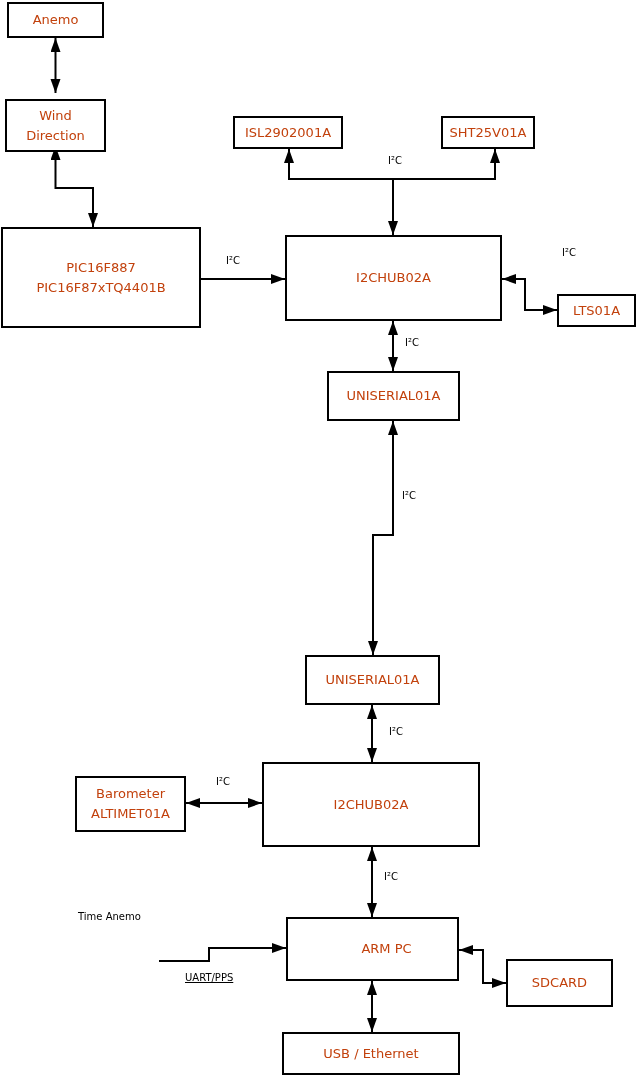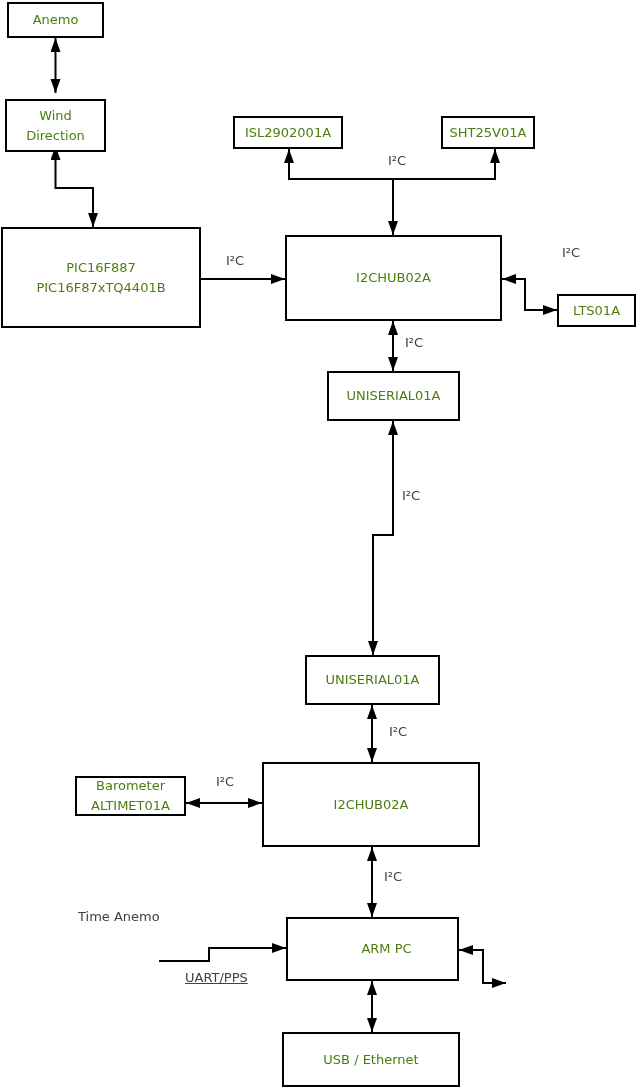--- a/index.html
+++ b/index.html
@@ -24,48 +24,48 @@
     position: absolute;
     box-sizing: border-box;
     border: 2px solid #000000;
     background: #ffffff;
     display: flex;
     align-items: center;
     justify-content: center;
     text-align: center;
     font-size: 13px;
     line-height: 20px;
-    color: #4d7c0f;
+    color: #c2410c;
   }
   .node span {
     white-space: pre-line;
   }
   .edge-label {
     position: absolute;
-    font-size: 13px;
+    font-size: 10px;
     line-height: 15px;
-    color: #404040;
+    color: #000000;
     white-space: nowrap;
   }
   
   .n-anemo      { left: 7px;   top: 2px;    width: 97px;  height: 36px; }
   .n-wind       { left: 5px;   top: 99px;   width: 101px; height: 53px; }
   .n-pic        { left: 1px;   top: 227px;  width: 200px; height: 101px; }
   .n-isl        { left: 233px; top: 116px;  width: 110px; height: 33px; }
   .n-sht        { left: 441px; top: 116px;  width: 94px; height: 33px; }
   .n-hub1       { left: 285px; top: 235px;  width: 217px; height: 86px; }
   .n-lts        { left: 557px; top: 294px;  width: 79px;  height: 33px; text-align: center; }
   .n-uniserial1 { left: 327px; top: 371px;  width: 133px; height: 50px; }
   .n-uniserial2 { left: 305px; top: 655px;  width: 135px; height: 50px; }
-  .n-barometer  { left: 75px;  top: 776px;  width: 111px; height: 40px; align-items: center; }
+  .n-barometer  { left: 75px;  top: 776px;  width: 111px; height: 56px; align-items: center; }
   .n-hub2       { left: 262px; top: 762px;  width: 218px; height: 85px; }
   .n-gps        { left: 66px;  top: 937px;  width: 93px;  height: 46px; }
   .n-armpc      { left: 286px; top: 917px;  width: 173px; height: 64px; padding-left: 28px; }
   .n-sdcard     { left: 506px; top: 959px;  width: 107px; height: 48px; }
-  .n-usb        { left: 282px; top: 1032px; width: 178px; height: 55px; }
+  .n-usb        { left: 282px; top: 1032px; width: 178px; height: 43px; }
   
   .l-sensor-bus     { left: 388px; top: 153px; }
   .l-pic-hub        { left: 226px; top: 253px; }
   .l-hub-lts        { left: 562px; top: 245px; }
   .l-hub-uniserial  { left: 405px; top: 335px; }
   .l-uniserial-link { left: 402px; top: 488px; }
   .l-uniserial-hub2 { left: 389px; top: 724px; }
   .l-barometer-hub2 { left: 216px; top: 774px; }
   .l-hub2-armpc     { left: 384px; top: 869px; }
   .l-gps-armpc      { left: 185px; top: 970px; text-decoration: underline; }
@@ -132,20 +132,23 @@
   <div class="node n-barometer">
     <span>Barometer
 ALTIMET01A</span>
   </div>
   <div class="node n-hub2">
     <span>I2CHUB02A</span>
   </div>
   <div class="node n-armpc">
     <span>ARM PC</span>
   </div>
+  <div class="node n-sdcard">
+    <span>SDCARD</span>
+  </div>
   <div class="node n-usb">
     <span>USB / Ethernet</span>
   </div>
 
   <div class="edge-label l-sensor-bus">I²C</div>
   <div class="edge-label l-pic-hub">I²C</div>
   <div class="edge-label l-hub-lts">I²C</div>
   <div class="edge-label l-hub-uniserial">I²C</div>
   <div class="edge-label l-uniserial-link">I²C</div>
   <div class="edge-label l-uniserial-hub2">I²C</div>

